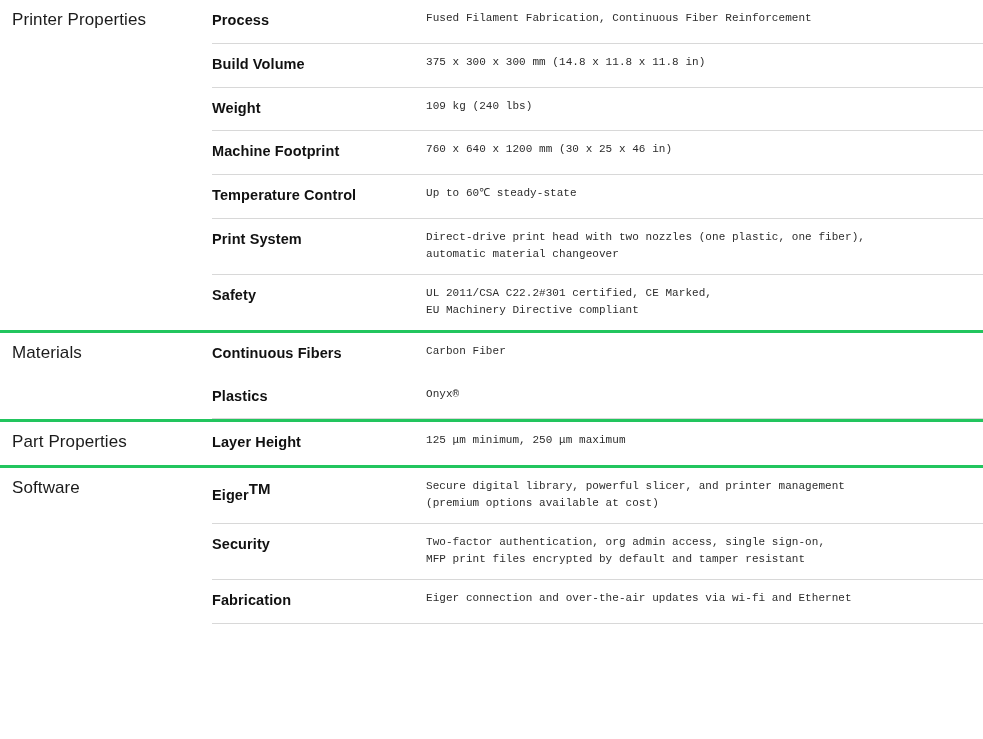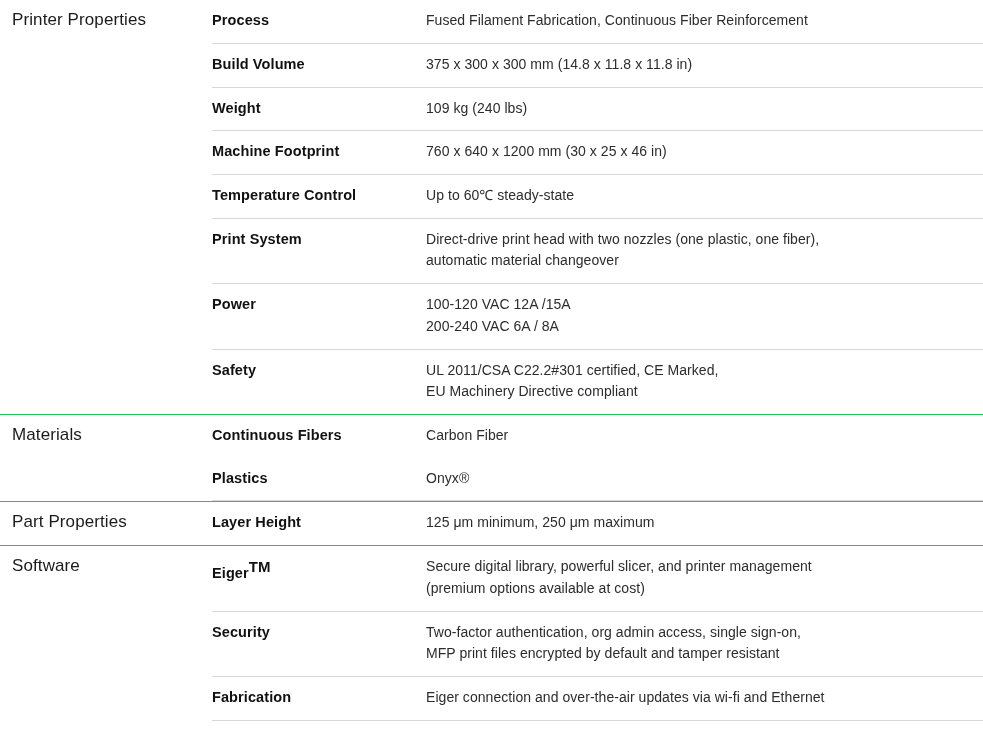--- a/index.html
+++ b/index.html
@@ -15,21 +15,21 @@
     overflow: hidden;
   }
   .spec-sheet {
     width: 983px;
     box-sizing: border-box;
   }
   .group {
     display: flex;
     width: 100%;
     box-sizing: border-box;
-    border-top: 1px solid #22c55e;
+    border-top: 3px solid #22c55e;
   }
   .group:first-child {
     border-top: none;
   }
   .group-label {
     width: 212px;
     min-width: 212px;
     box-sizing: border-box;
     padding: 9px 12px 0 12px;
     font-size: 17px;
@@ -57,25 +57,26 @@
     box-sizing: border-box;
     padding-right: 10px;
     font-size: 14.5px;
     font-weight: bold;
     line-height: 1.5;
     color: #111111;
     letter-spacing: 0.1px;
   }
   .spec-value {
     flex: 1 1 auto;
-    font-size: 14px;
+    font-size: 11px;
     line-height: 1.55;
     color: #2c2c2c;
     letter-spacing: 0.05px;
     white-space: pre-line;
+    font-family: Liberation Mono, monospace;
   }
   .sup {
     font-size: 15px;
     vertical-align: super;
     font-weight: bold;
   }
 </style>
 </head>
 <body>
 
@@ -102,25 +103,20 @@
         <div class="spec-value">760 x 640 x 1200 mm (30 x 25 x 46 in)</div>
       </div>
       <div class="spec-row">
         <div class="spec-name">Temperature Control</div>
         <div class="spec-value">Up to 60℃ steady-state</div>
       </div>
       <div class="spec-row">
         <div class="spec-name">Print System</div>
         <div class="spec-value">Direct-drive print head with two nozzles (one plastic, one fiber),
 automatic material changeover</div>
-      </div>
-      <div class="spec-row">
-        <div class="spec-name">Power</div>
-        <div class="spec-value">100-120 VAC 12A /15A
-200-240 VAC 6A / 8A</div>
       </div>
       <div class="spec-row last-in-group">
         <div class="spec-name">Safety</div>
         <div class="spec-value">UL 2011/CSA C22.2#301 certified, CE Marked,
 EU Machinery Directive compliant</div>
       </div>
     </div>
   </div>
 
   <div class="group">

